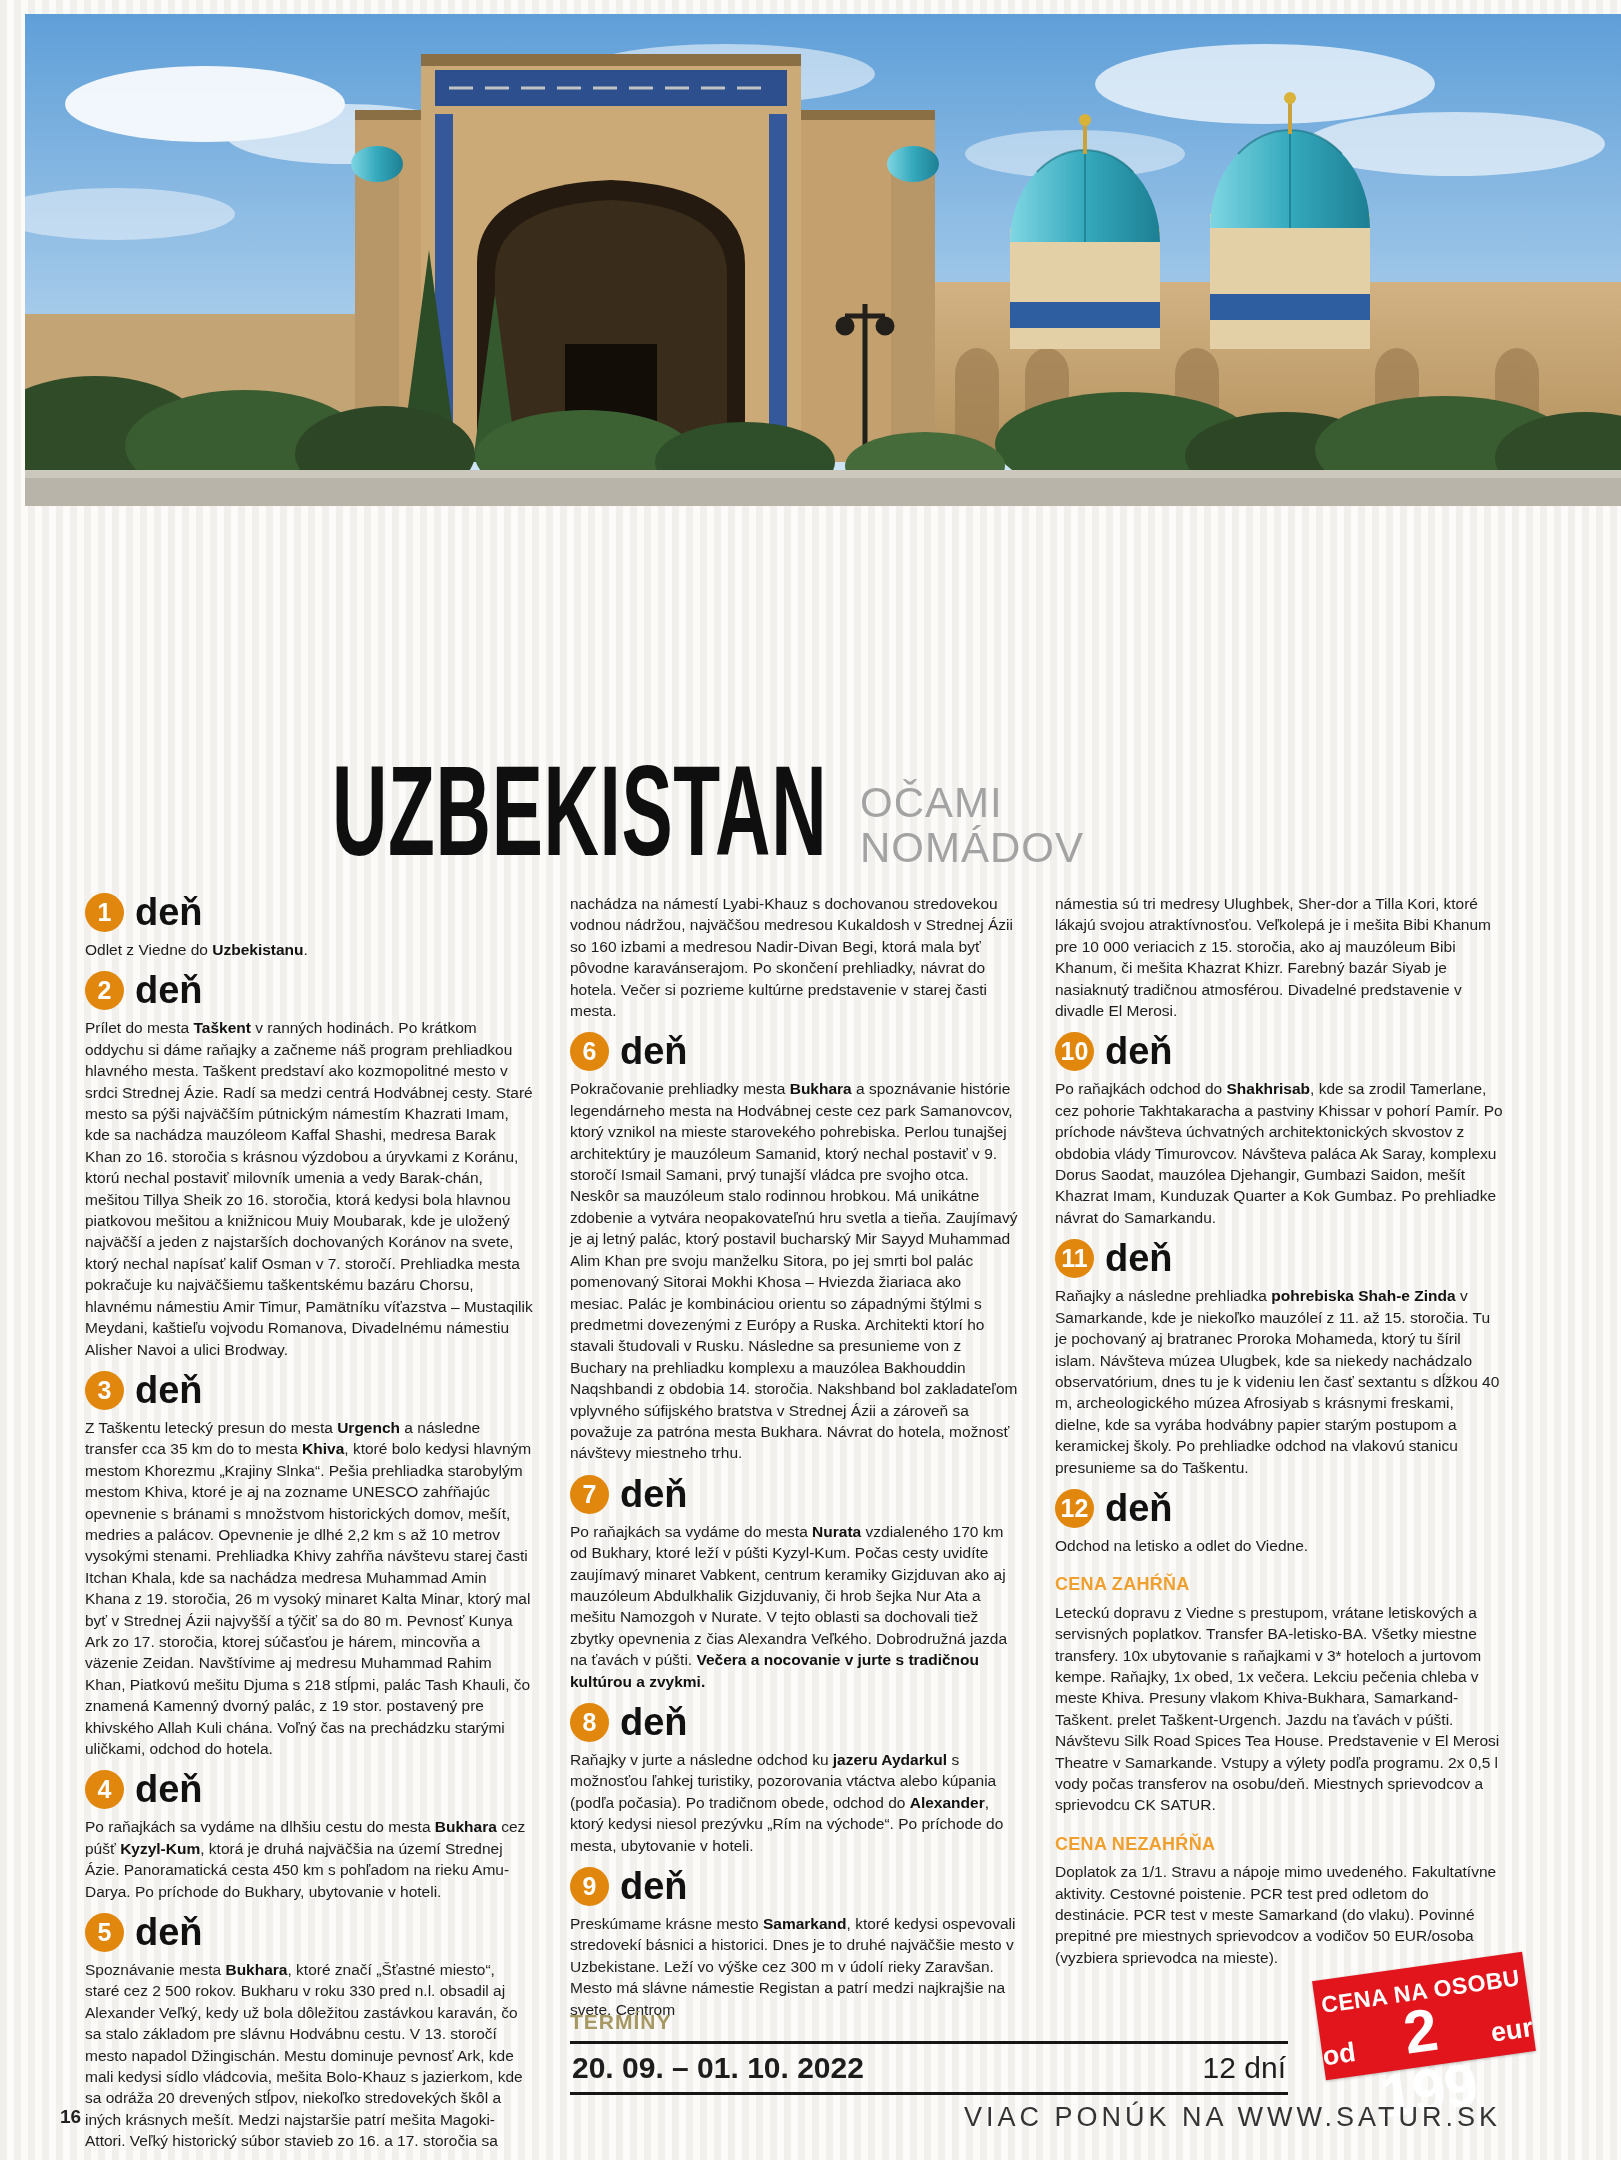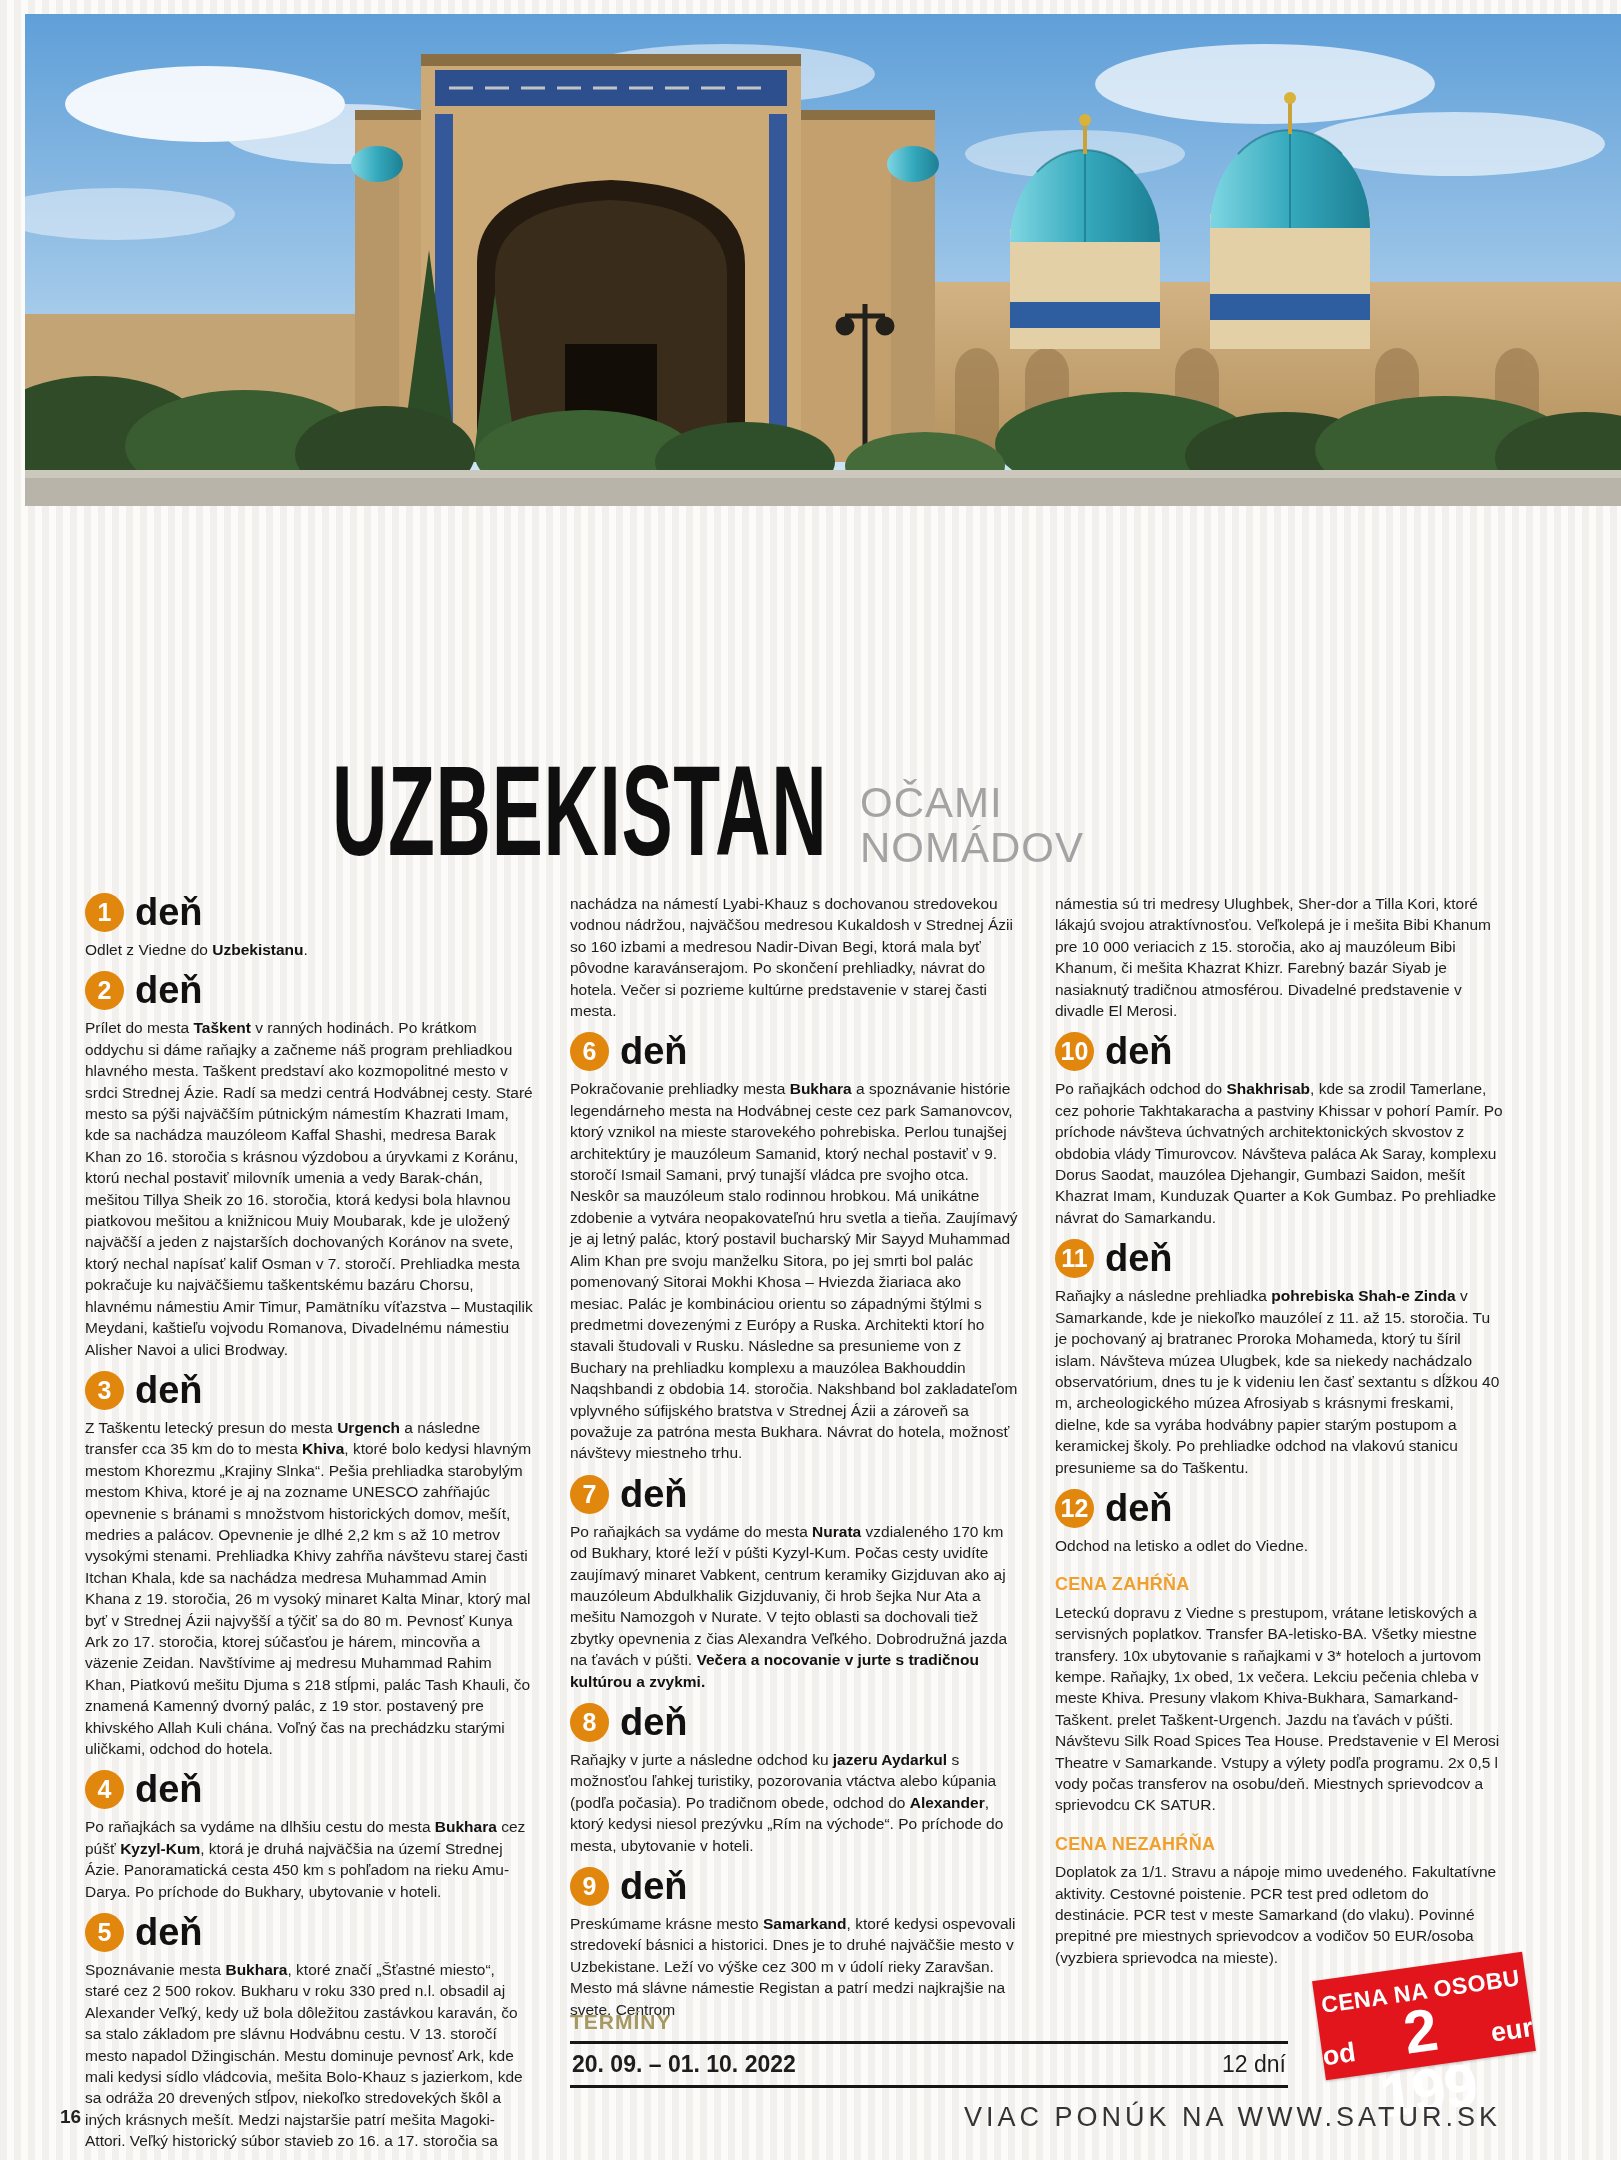--- a/index.html
+++ b/index.html
@@ -28,21 +28,21 @@
   .day-head{display:flex;align-items:center;margin:11px 0 7px 0;}
   .col > .day-head:first-child{margin-top:0;}
   .day-badge{width:39px;height:39px;border-radius:50%;background:#e1870e;color:#fff;
     font-weight:700;font-size:25px;line-height:39px;text-align:center;flex:0 0 39px;}
   .day-word{font-weight:700;font-size:38px;margin-left:11px;color:#111;}
   .cena-head{font-weight:700;font-size:18px;color:#f0a02f;margin:18px 0 6px 0;letter-spacing:0.3px;}
   
   .terminy{position:absolute;left:570px;top:2010px;width:718px;}
   .terminy .t-label{font-weight:700;font-size:21px;color:#a69962;letter-spacing:1px;margin-bottom:7px;}
   .terminy .t-row{display:flex;justify-content:space-between;align-items:flex-start;
-    border-top:3px solid #161616;border-bottom:3px solid #161616;padding:7px 2px;font-size:23px;gap:28px;}
+    border-top:3px solid #161616;border-bottom:3px solid #161616;padding:7px 2px;font-size:30px;gap:28px;}
   .terminy .t-date{font-weight:600;}
   .terminy .t-days{font-weight:400;}
   
   .price{position:absolute;left:1318px;top:1966px;width:212px;height:100px;background:#e2151c;
     transform:rotate(-8deg);color:#fff;text-align:center;box-shadow:0 1px 3px rgba(0,0,0,0.25);}
   .price .p1{font-weight:700;font-size:23px;letter-spacing:0.5px;margin-top:12px;}
   .price .p2{display:flex;justify-content:center;align-items:baseline;margin-top:-4px;}
   .price .p-od{font-weight:700;font-size:27px;}
   .price .p-amt{font-weight:700;font-size:60px;letter-spacing:-1px;line-height:1;}
   .price .p-eur{font-weight:700;font-size:27px;margin-left:3px;}

